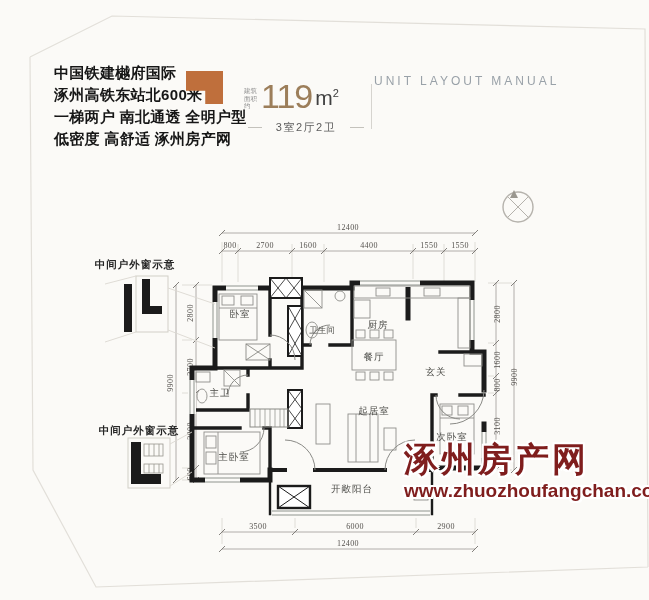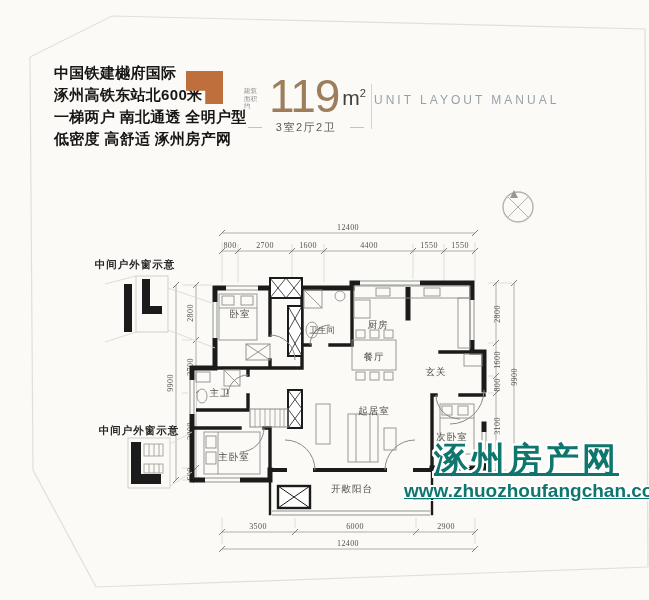--- a/index.html
+++ b/index.html
@@ -8,34 +8,34 @@
   .abs{position:absolute;}
   
   .marketing{left:54px;top:62px;z-index:2;font-size:15px;font-weight:700;color:#161616;
              line-height:22px;letter-spacing:.3px;}
   
   .logo{left:186px;top:71px;width:37px;height:33px;background:#bf6f3c;z-index:2;
         clip-path:polygon(0 0,100% 0,100% 100%,52% 100%,52% 60%,0 60%);}
   
   .area-badge{left:244px;top:72px;z-index:2;display:flex;align-items:flex-start;}
   .area-prefix{width:15px;font-size:6.5px;line-height:7.5px;color:#8f8f8f;margin-top:15px;}
-  .area-num{font-size:46px;line-height:48px;color:#9c7e5a;letter-spacing:-1px;margin-left:10px;}
+  .area-num{font-size:34px;line-height:48px;color:#9c7e5a;letter-spacing:-1px;margin-left:2px;}
   .area-unit{font-size:21px;color:#404040;margin-top:14px;margin-left:3px;}
   .area-unit sup{font-size:11px;}
   .layout-row{left:236px;top:120px;width:140px;z-index:2;display:flex;align-items:center;
               justify-content:center;gap:14px;}
   .layout-row .dash{width:14px;height:1px;background:#c4c2bc;}
   .layout-text{font-size:11px;color:#5c5c5c;letter-spacing:1.5px;}
   .divider{left:371px;top:84px;width:1px;height:45px;background:#d6d4cf;z-index:2;}
-  .manual{left:374px;top:93px;width:146px;text-align:center;z-index:2;}
+  .manual{left:374px;top:74px;width:146px;text-align:center;z-index:2;}
   .manual-en{font-size:12px;letter-spacing:3px;color:#99a1a8;white-space:nowrap;}
   .manual-cn{font-size:10px;letter-spacing:2px;color:#a4a9ae;margin-top:7px;}
   
-  .watermark{left:404px;top:441px;width:245px;text-align:center;z-index:5;color:#0f766e;
-             font-weight:700;text-decoration:underline;}
+  .watermark{left:404px;top:441px;width:245px;z-index:5;color:#7f1d1d;
+             font-weight:700;}
   .wm-name{font-size:34px;letter-spacing:3px;line-height:36px;
      text-shadow:-2px -2px 0 #fff,2px -2px 0 #fff,-2px 2px 0 #fff,2px 2px 0 #fff,
                  0 -2px 0 #fff,0 2px 0 #fff,-2px 0 0 #fff,2px 0 0 #fff;}
   .wm-url{font-size:19px;margin-top:3px;letter-spacing:0;
      text-shadow:-2px -2px 0 #fff,2px -2px 0 #fff,-2px 2px 0 #fff,2px 2px 0 #fff,
                  0 -2px 0 #fff,0 2px 0 #fff,-2px 0 0 #fff,2px 0 0 #fff;}
   svg text{font-family:"Liberation Sans",sans-serif;}
   svg .dim{font-family:"Liberation Serif",serif;font-size:8px;fill:#55524e;letter-spacing:.4px;}
   svg .room{font-size:9.5px;fill:#4c4c48;letter-spacing:1px;}
   svg .room-sm{font-size:8.5px;fill:#4c4c48;}

